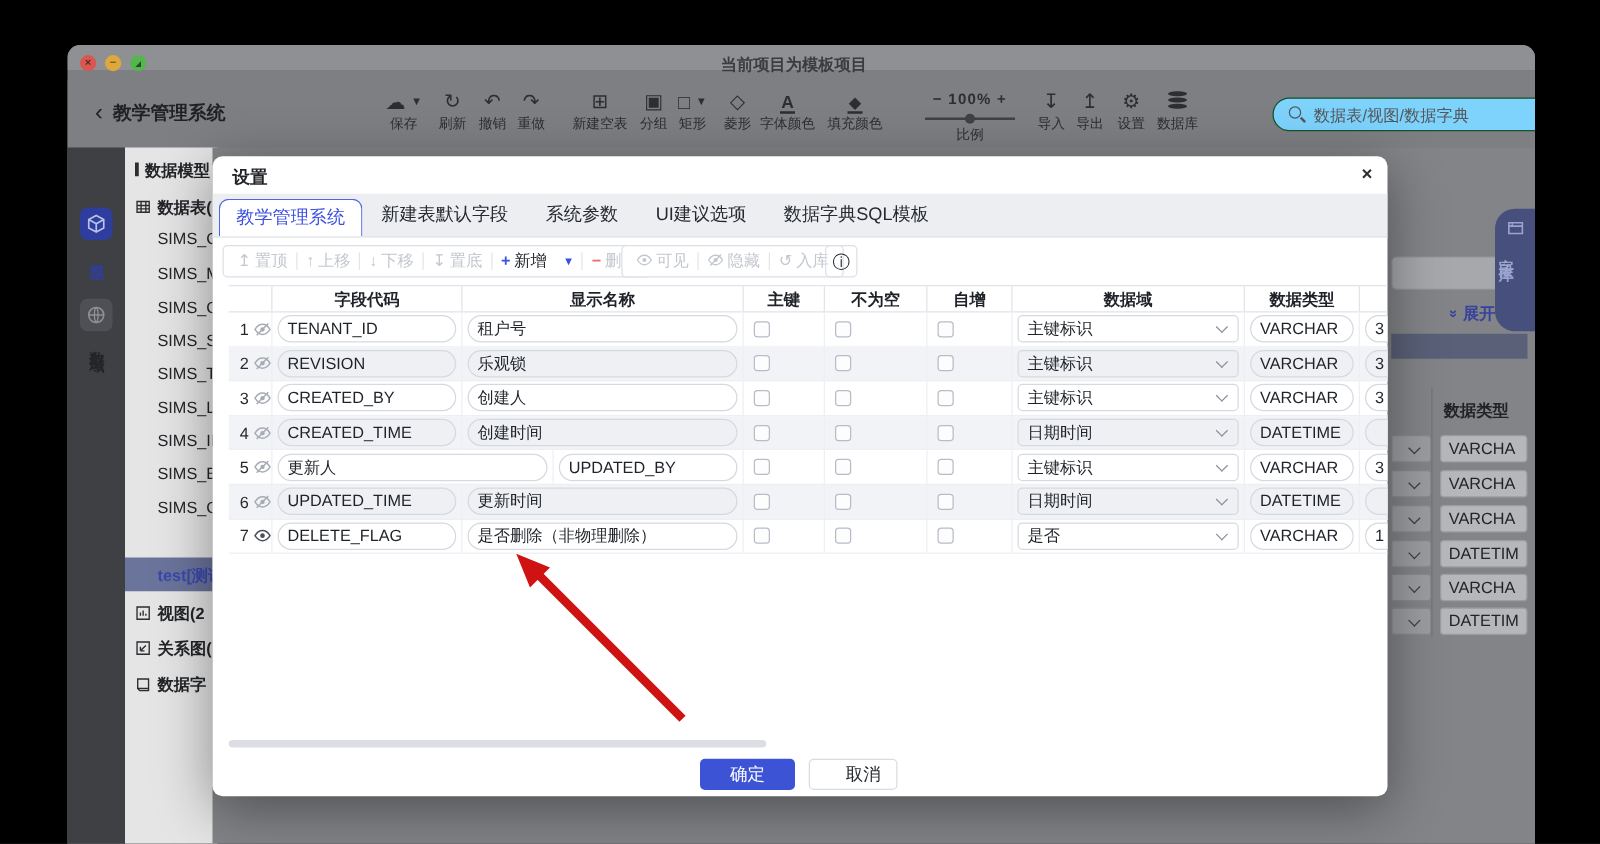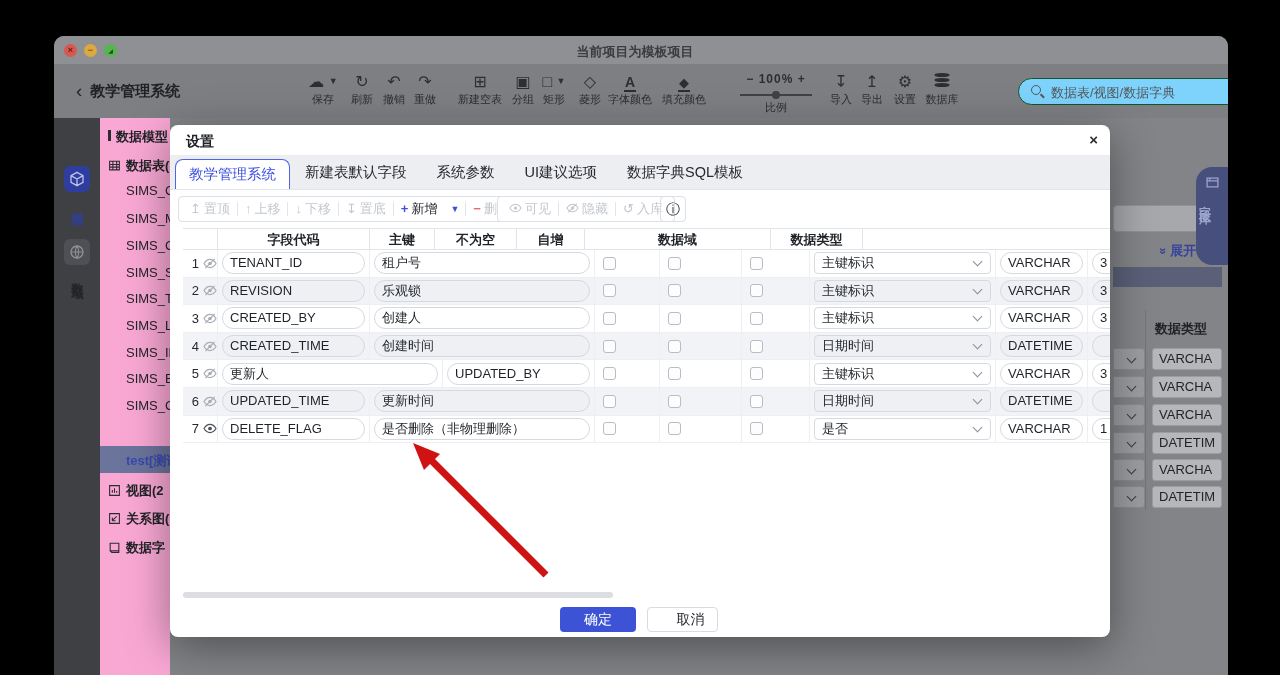--- a/index.html
+++ b/index.html
@@ -1,21 +1,21 @@
 <!DOCTYPE html>
 <html><head>
 <meta charset="utf-8">
 <style>
   * { margin:0; padding:0; box-sizing:border-box; }
   html,body { width:1280px; height:675px; background:#000; font-family:"Liberation Sans","DejaVu Sans",sans-serif; overflow:hidden; }
 
   
   .window { position:absolute; left:54px; top:36px; width:1174px; height:639px;
             background:#7d7f83; border-radius:10px 10px 0 0; overflow:hidden; }
-  .titlebar { position:absolute; left:0; top:0; width:100%; height:28px; background:#8f9093; }
+  .titlebar { position:absolute; left:0; top:0; width:100%; height:20px; background:#8f9093; }
   .tl { position:absolute; top:8px; width:13px; height:13px; border-radius:50%;
         font-size:9px; line-height:13px; text-align:center; color:#5d2420; font-weight:bold; }
   .tl.red { left:10px; background:#d85750; }
   .tl.red::before{ content:"×"; }
   .tl.yel { left:30px; background:#dda83e; color:#7a5a17;}
   .tl.yel::before{ content:"−"; }
   .tl.grn { left:50px; background:#57b54f; color:#1e4f1c;}
   .tl.grn::before{ content:"◢"; font-size:6px; }
   .win-title { position:absolute; left:581px; top:7px; transform:translateX(-50%);
                font-size:13px; font-weight:700; color:#3a3c3f; white-space:nowrap; }
@@ -47,21 +47,21 @@
   .rail { position:absolute; left:0; top:82px; width:46px; height:557px; background:#3e4044; }
   .rail-item { position:absolute; left:50%; transform:translateX(-50%); text-align:center; }
   .rail-ic { width:26px; height:26px; border-radius:6px; margin:0 auto; display:flex; align-items:center; justify-content:center; }
   .rail-ic.model { background:#2e3d9e; }
   .rail-ic.domain { background:#4e5055; }
   .vtext { writing-mode:vertical-rl; letter-spacing:2px; font-size:12px; font-weight:700; margin-top:5px; display:inline-block; }
   .vtext.model { color:#333f8e; }
   .vtext.domain { color:#232527; }
 
   
-  .sidebar { position:absolute; left:46px; top:82px; width:74px; height:557px; background:#f9a8d4; overflow:hidden; }
+  .sidebar { position:absolute; left:46px; top:82px; width:74px; height:557px; background:#e5e5e5; overflow:hidden; }
   .sb-header { position:absolute; left:8px; top:10px; font-size:13px; font-weight:700; color:#222428; white-space:nowrap; }
   .sb-header::before { content:""; display:inline-block; width:3px; height:11px; background:#2b2d31; margin-right:5px; }
   .sb-group { position:absolute; left:8px; font-size:13px; font-weight:700; color:#222428; white-space:nowrap; }
   .sb-group svg { vertical-align:-2px; margin-right:5px; }
   .sb-item { position:absolute; left:26px; font-size:13px; color:#232528; white-space:nowrap; }
   .sb-active { position:absolute; left:0; width:70px; height:27px; background:#6b749b; }
   .sb-active span { position:absolute; left:26px; top:6px; font-size:13px; color:#3a49ae; font-weight:700; white-space:nowrap; }
 
   
   .canvas { position:absolute; left:116px; top:82px; width:1058px; height:557px; background:#828487; }
@@ -351,20 +351,21 @@
       <span class="vsep"></span>
       <span class="tbtn"><span class="ic">↺</span><span>入库</span></span>
     </div>
     <div class="info-btn">ⓘ</div>
   </div>
 
   <div class="dtable">
     <div class="thead">
       <div class="th c-num"></div>
       <div class="th c-code">字段代码</div>
+      <div class="th c-disp">显示名称</div>
       <div class="th c-pk">主键</div>
       <div class="th c-nn">不为空</div>
       <div class="th c-ai">自增</div>
       <div class="th c-dom">数据域</div>
       <div class="th c-typ">数据类型</div>
       <div class="th c-len"></div>
     </div>
 
     <div class="trow">
       <div class="td c-num">

